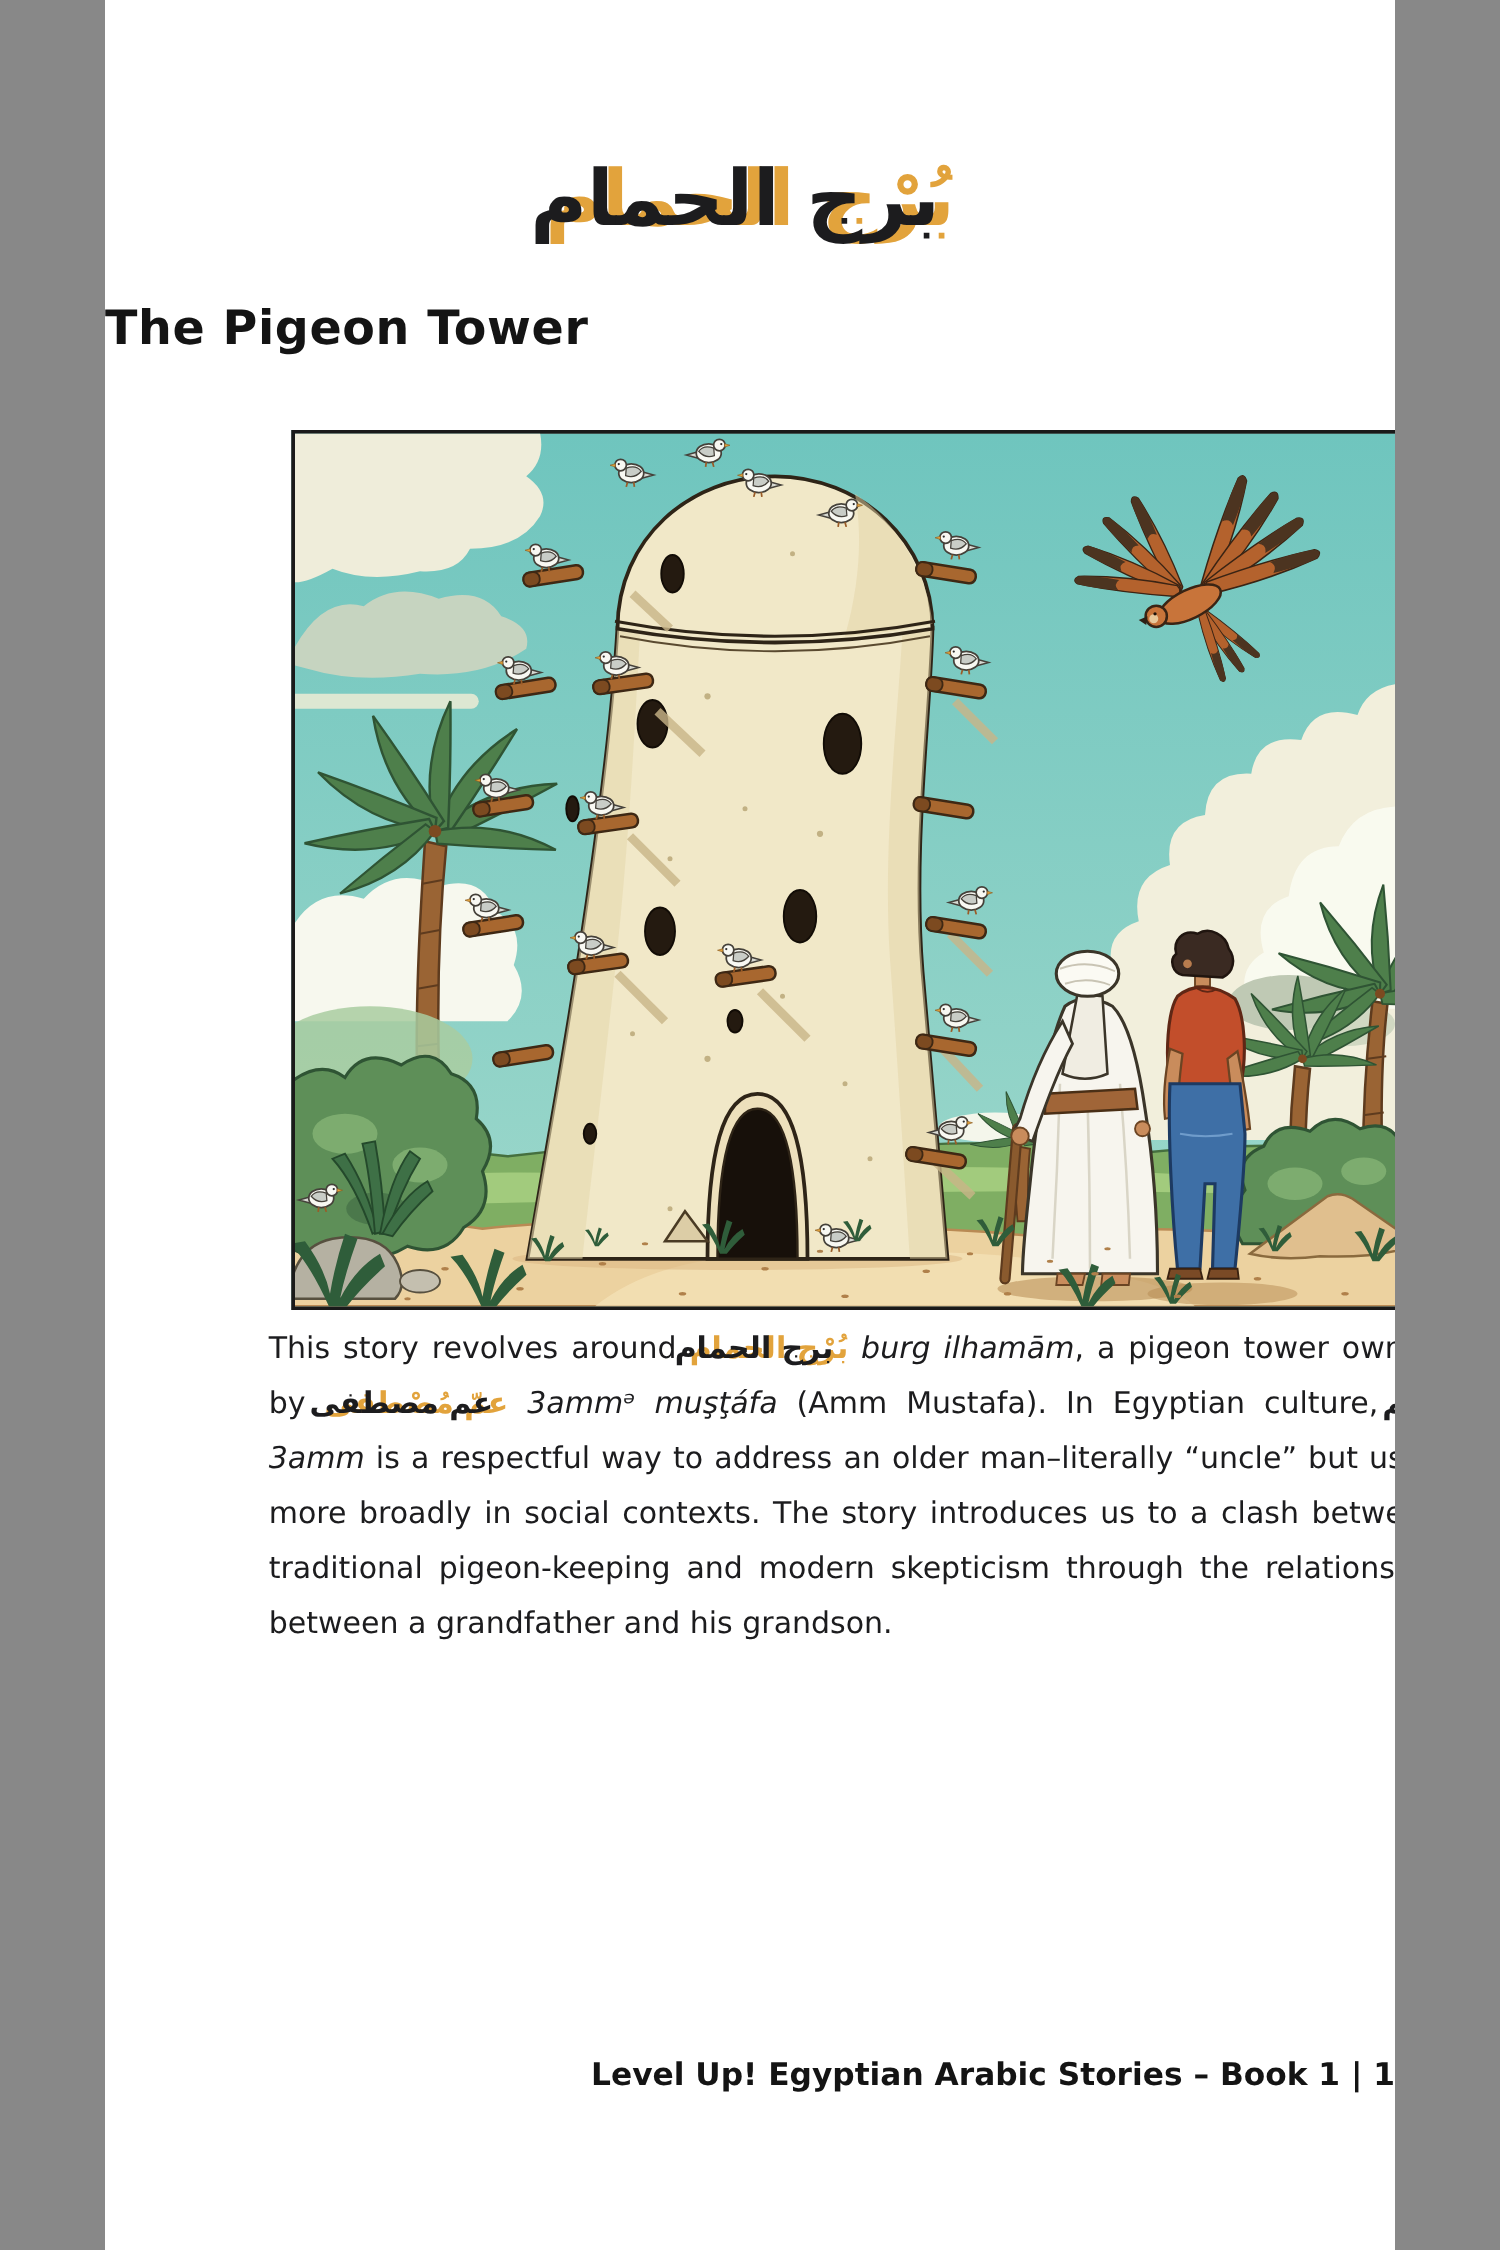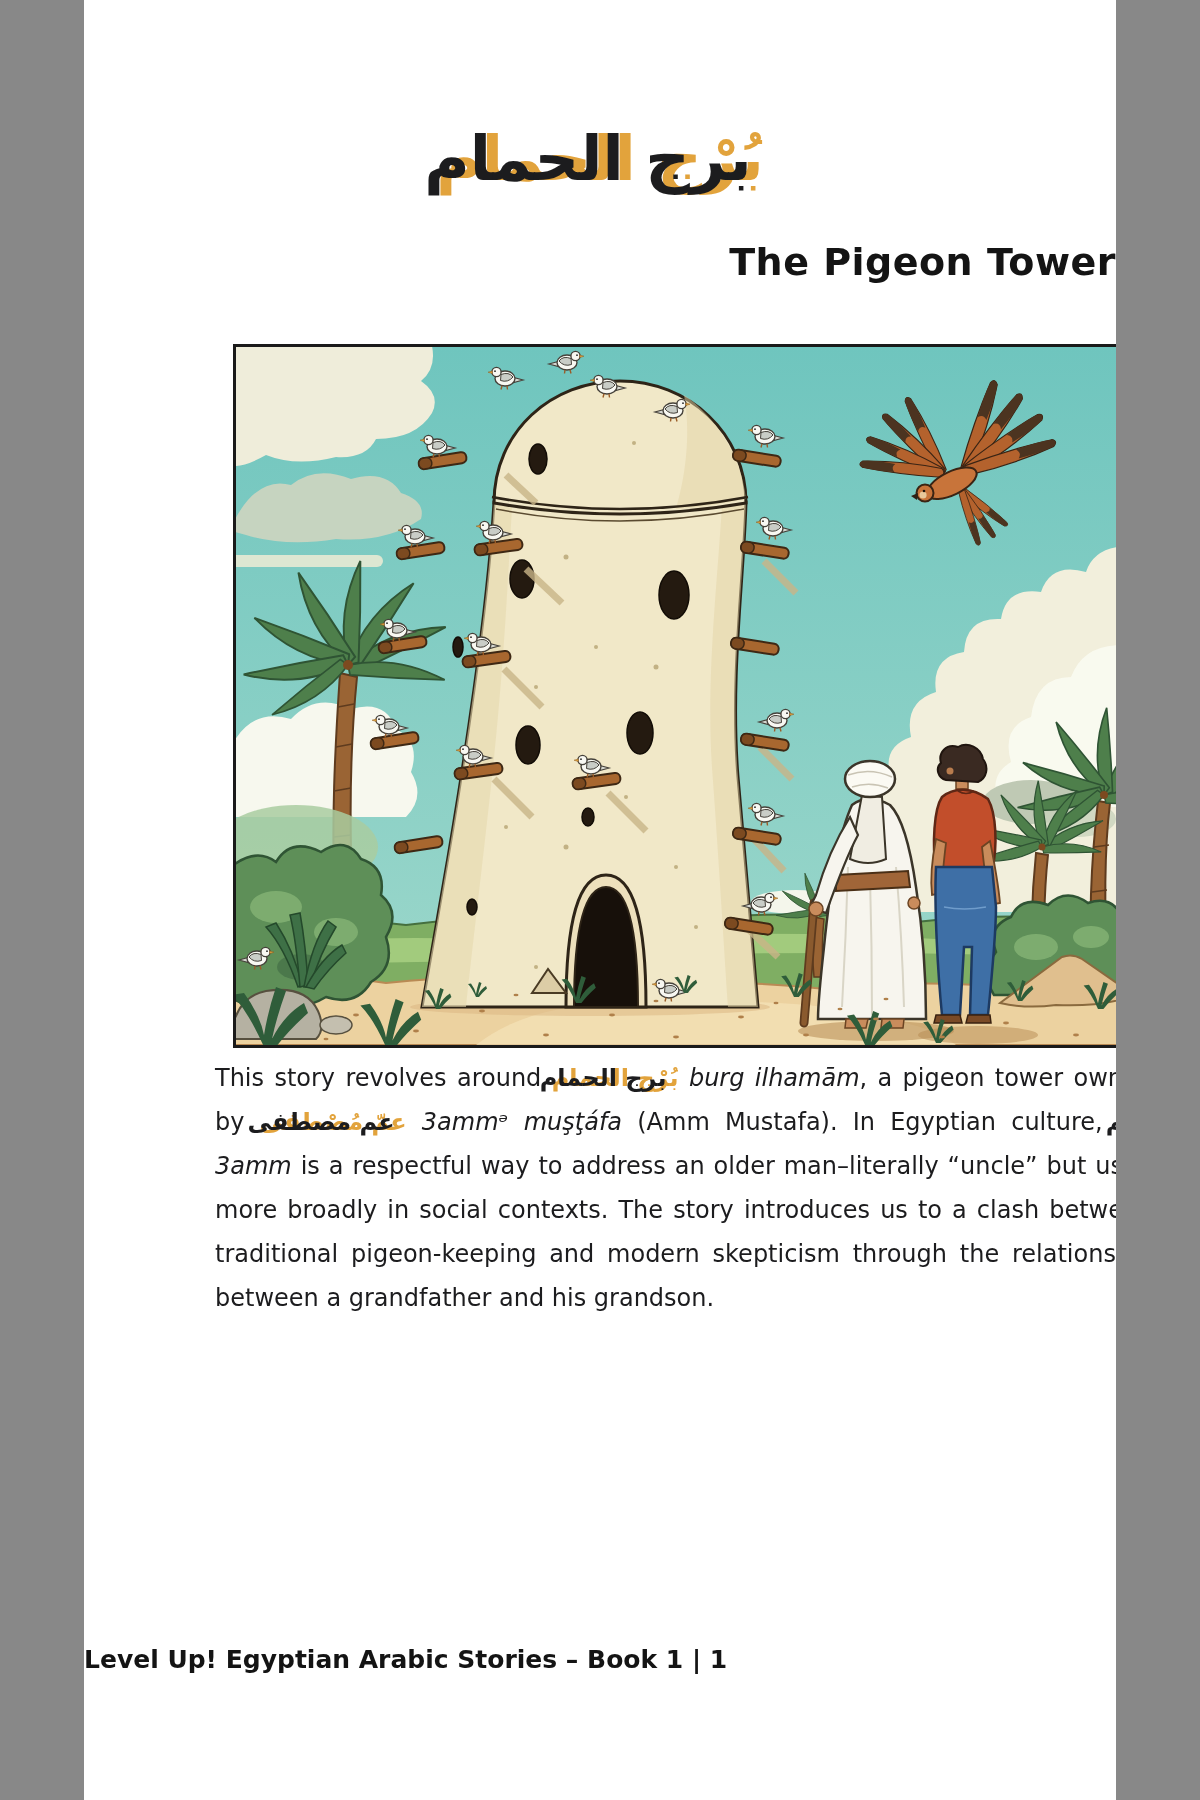--- a/index.html
+++ b/index.html
@@ -1,33 +1,33 @@
 <!DOCTYPE html>
 <html lang="en" style="--accent-gold: #E2A33C; --text-color: #1C1C1E; --page-bg: #FFFFFF; --frame-border: #1A1A1A; --sky-teal: #6FC5BE; --tower-cream: #F1E8C8; --wood-brown: #A8672F; --hawk-rust: #B4622D; --palm-green: #4E7F4B; --sand-tan: #ECD2A0; --shirt-red: #C24E2B; --jeans-blue: #3E6FA6;"><head>
 <meta charset="utf-8">
 <style>
   html,body{margin:0;padding:0;background:#888;}
   .page{position:relative;width:1032px;height:1800px;margin:0 auto;overflow:hidden;
         background:var(--page-bg,#ffffff);color:var(--text-color,#1c1c1e);
         font-family:"DejaVu Sans",sans-serif;}
   .title-ar{position:absolute;top:112px;left:0;width:100%;margin:0;text-align:center;
             font-size:62px;font-weight:bold;line-height:1.5;}
-  .title-en{position:absolute;top:240px;left:0;width:100%;margin:0;text-align:right;
+  .title-en{position:absolute;top:240px;left:0;width:100%;margin:0;text-align:left;
             font-size:38px;font-weight:bold;letter-spacing:.5px;color:#141414;}
   .figure{position:absolute;top:344px;left:149px;width:906px;height:704px;box-sizing:border-box;
           border:3px solid var(--frame-border,#1a1a1a);background:#9ed8cb;}
   .figure svg{display:block;width:100%;height:100%;}
   .story{position:absolute;top:1056px;left:131px;width:938px;margin:0;
          font-size:24px;line-height:44px;text-align:justify;font-weight:500;}
   .tr{font-style:italic;font-weight:400;}
   .ar{position:relative;display:inline-block;direction:rtl;unicode-bidi:isolate;
       font-weight:600;white-space:nowrap;}
   .ar .voc{color:var(--accent-gold,#E2A33C);}
   .ar .plain{position:absolute;top:0;right:12px;width:100%;color:inherit;}
-  .footer{position:absolute;top:1645px;left:0;width:100%;margin:0;text-align:left;
+  .footer{position:absolute;top:1645px;left:0;width:100%;margin:0;text-align:right;
           font-size:25px;font-weight:bold;color:#141414;}
 </style>
 </head>
 <body>
 
 <div class="page">
 
   <h1 class="title-ar"><span class="ar"><span class="voc">بُرْج الحمام</span><span class="plain">برج الحمام</span></span></h1>
 
   <h2 class="title-en">The Pigeon Tower</h2>

